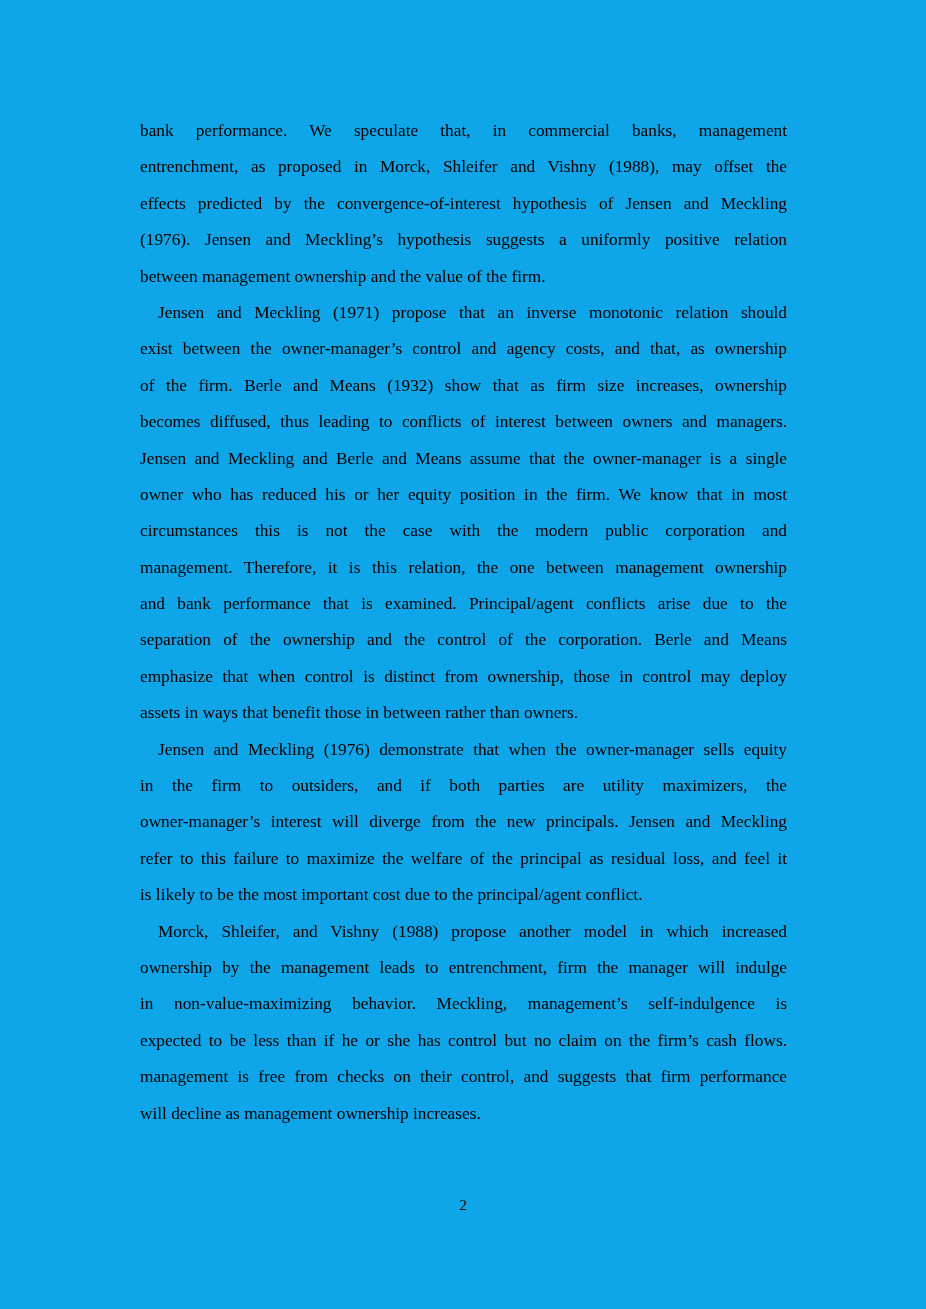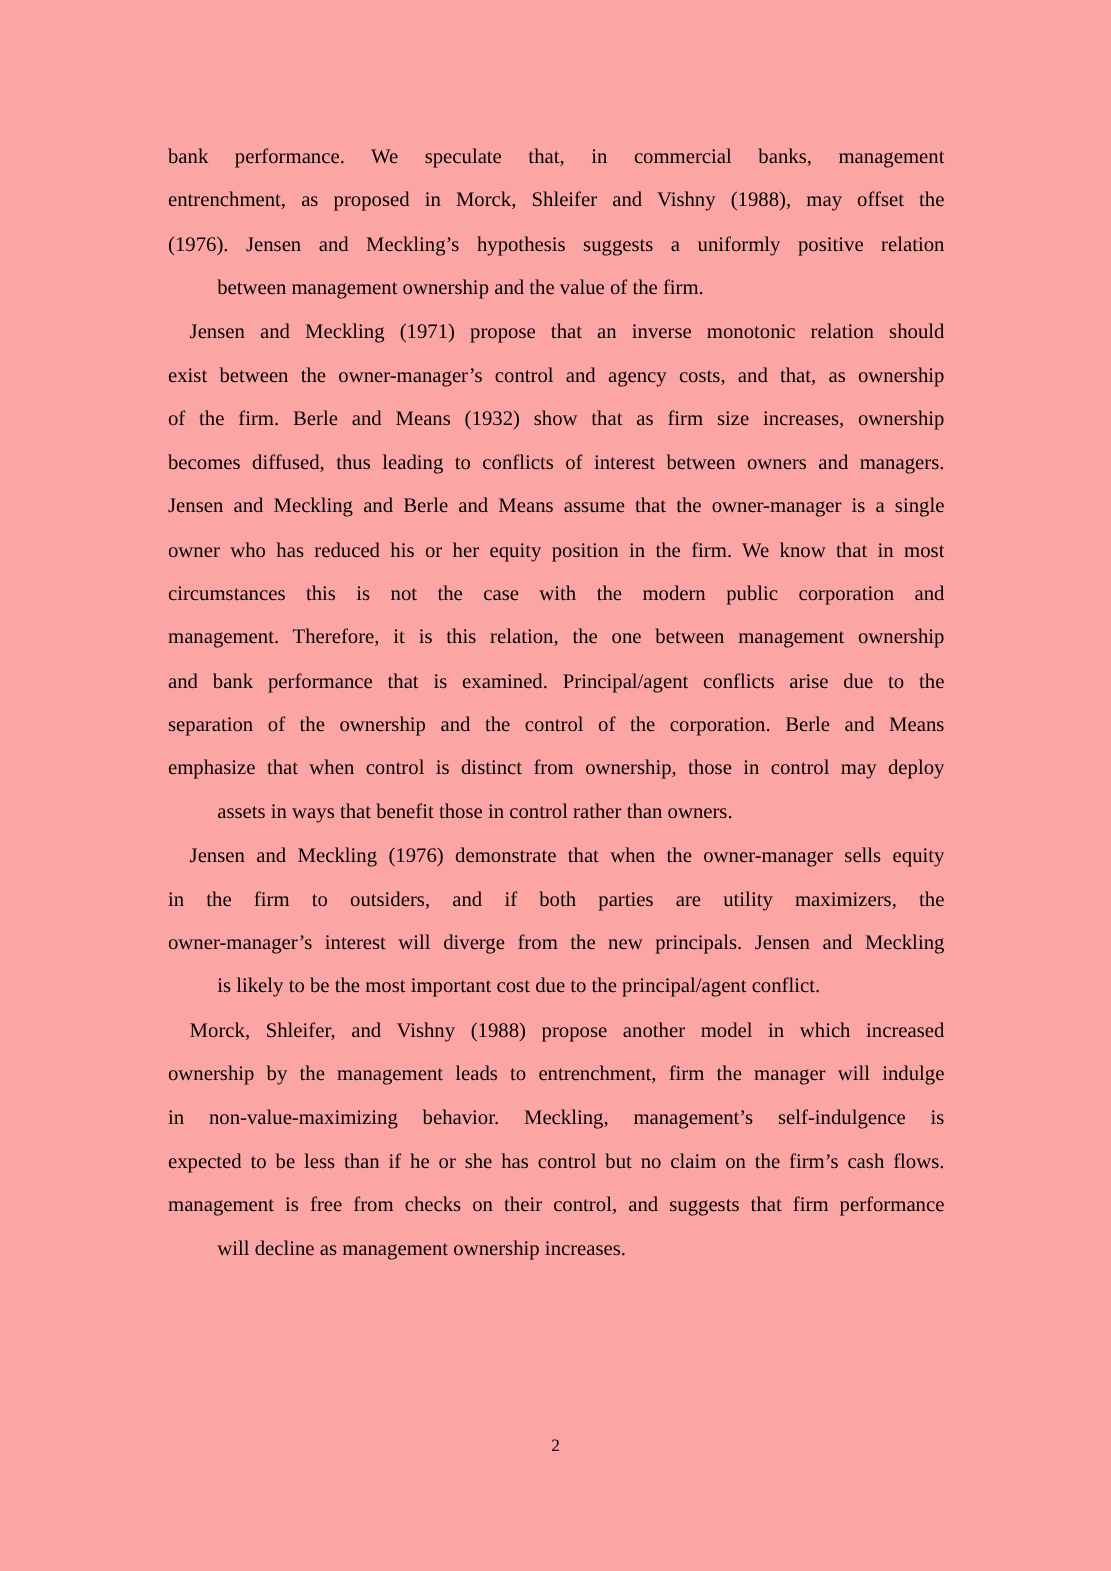--- a/index.html
+++ b/index.html
@@ -14,41 +14,40 @@
     overflow: hidden;
     font-family: "Liberation Serif", serif;
     color: #000000;
   }
   .page {
     position: absolute;
     left: 0;
     top: 0;
     width: 926px;
     height: 1309px;
-    background: #fca5a5;
+    background: #0ea5e9;
   }
   .text-block {
     position: absolute;
     left: 140px;
     top: 113px;
     width: 647px;
   }
   .line {
     font-size: 17.3px;
     line-height: 36.4px;
     height: 36.4px;
     overflow: hidden;
     color: #000000;
     text-align: justify;
     text-align-last: justify;
     -moz-text-align-last: justify;
   }
   .line.para-end {
     text-align-last: left;
-    margin-left: 41px;
     -moz-text-align-last: left;
   }
   .line.indent {
     text-indent: 18px;
   }
   .page-number {
     position: absolute;
     left: 0;
     top: 1196px;
     width: 926px;
@@ -61,43 +60,45 @@
 </head>
 <body>
 
 <div class="page">
 
   <div class="text-block">
 
     <div>
       <div class="line">bank performance. We speculate that, in commercial banks, management</div>
       <div class="line">entrenchment, as proposed in Morck, Shleifer and Vishny (1988), may offset the</div>
+      <div class="line">effects predicted by the convergence-of-interest hypothesis of Jensen and Meckling</div>
       <div class="line">(1976). Jensen and Meckling’s hypothesis suggests a uniformly positive relation</div>
       <div class="line para-end">between management ownership and the value of the firm.</div>
     </div>
 
     <div>
       <div class="line indent">Jensen and Meckling (1971) propose that an inverse monotonic relation should</div>
       <div class="line">exist between the owner-manager’s control and agency costs, and that, as ownership</div>
       <div class="line">of the firm. Berle and Means (1932) show that as firm size increases, ownership</div>
       <div class="line">becomes diffused, thus leading to conflicts of interest between owners and managers.</div>
       <div class="line">Jensen and Meckling and Berle and Means assume that the owner-manager is a single</div>
       <div class="line">owner who has reduced his or her equity position in the firm. We know that in most</div>
       <div class="line">circumstances this is not the case with the modern public corporation and</div>
       <div class="line">management. Therefore, it is this relation, the one between management ownership</div>
       <div class="line">and bank performance that is examined. Principal/agent conflicts arise due to the</div>
       <div class="line">separation of the ownership and the control of the corporation. Berle and Means</div>
       <div class="line">emphasize that when control is distinct from ownership, those in control may deploy</div>
-      <div class="line para-end">assets in ways that benefit those in control rather than owners.</div>
+      <div class="line para-end">assets in ways that benefit those in between rather than owners.</div>
     </div>
 
     <div>
       <div class="line indent">Jensen and Meckling (1976) demonstrate that when the owner-manager sells equity</div>
       <div class="line">in the firm to outsiders, and if both parties are utility maximizers, the</div>
       <div class="line">owner-manager’s interest will diverge from the new principals. Jensen and Meckling</div>
+      <div class="line">refer to this failure to maximize the welfare of the principal as residual loss, and feel it</div>
       <div class="line para-end">is likely to be the most important cost due to the principal/agent conflict.</div>
     </div>
 
     <div>
       <div class="line indent">Morck, Shleifer, and Vishny (1988) propose another model in which increased</div>
       <div class="line">ownership by the management leads to entrenchment, firm the manager will indulge</div>
       <div class="line">in non-value-maximizing behavior. Meckling, management’s self-indulgence is</div>
       <div class="line">expected to be less than if he or she has control but no claim on the firm’s cash flows.</div>
       <div class="line">management is free from checks on their control, and suggests that firm performance</div>
       <div class="line para-end">will decline as management ownership increases.</div>

